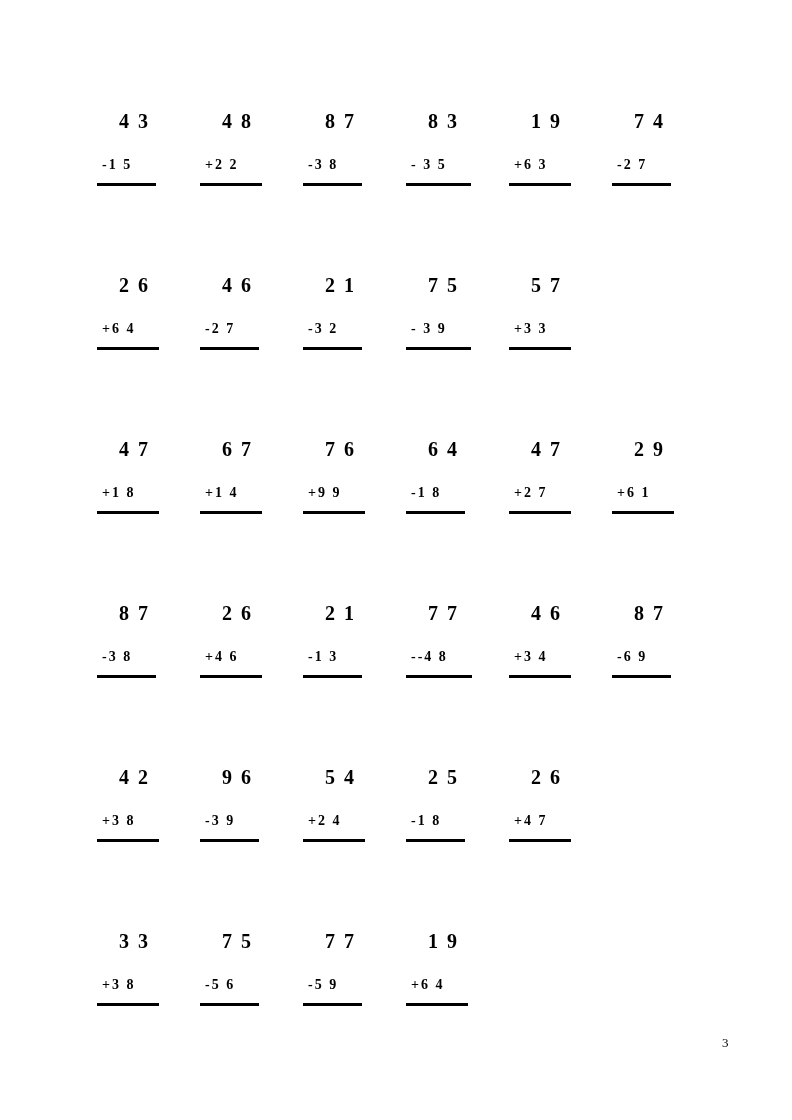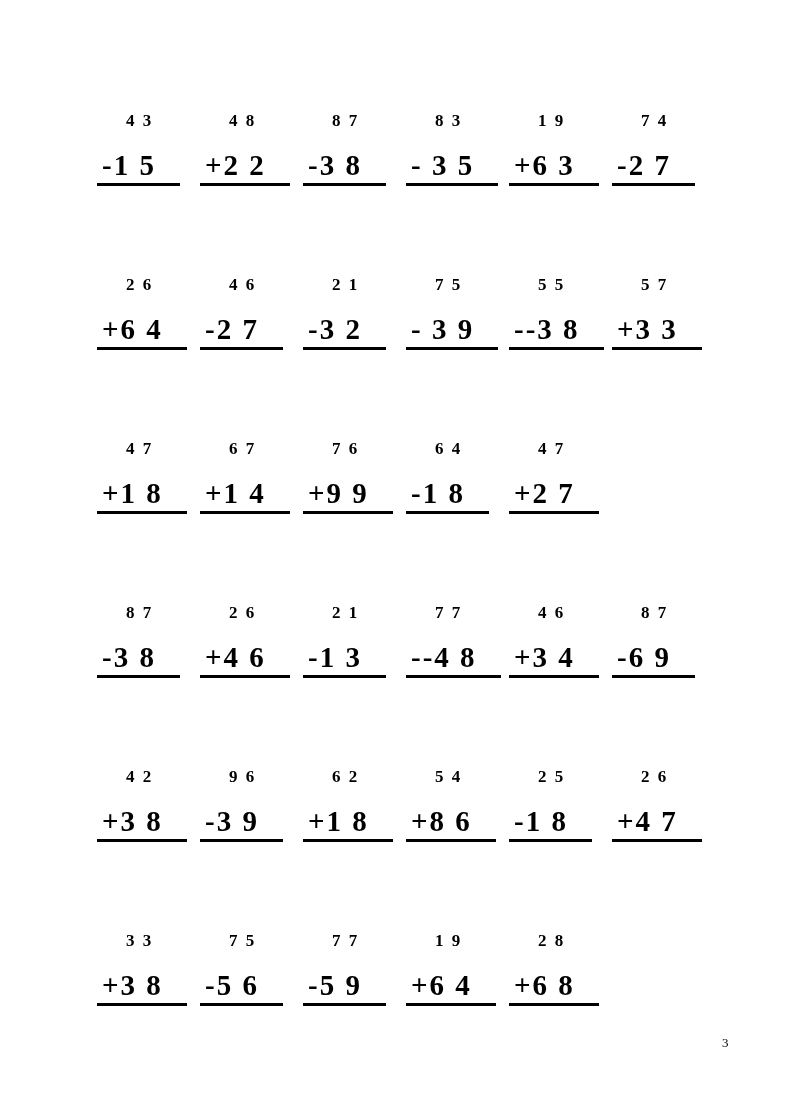--- a/index.html
+++ b/index.html
@@ -21,35 +21,35 @@
     left: 97px;
   }
   .prob-row {
     display: flex;
     margin-bottom: 84px;
   }
   .problem {
     width: 103px;
   }
   .top-num {
-    font-size: 17px;
+    font-size: 20px;
     line-height: 30px;
     font-weight: bold;
     letter-spacing: 2px;
-    margin-left: 29px;
+    margin-left: 22px;
     white-space: pre;
   }
   .answer-line {
     display: inline-block;
     border-bottom: 3px solid #000000;
     padding: 0 24px 3px 5px;
     margin-top: 14px;
   }
   .bottom-num {
-    font-size: 29px;
+    font-size: 14px;
     line-height: 30px;
     font-weight: bold;
     letter-spacing: 2px;
     white-space: pre;
   }
   .pagenum {
     position: absolute;
     left: 722px;
     top: 1035px;
     font-size: 13px;
@@ -102,24 +102,20 @@
     </div>
     <div class="problem">
       <div class="top-num">2 1</div>
       <div class="answer-line"><span class="bottom-num">-3 2</span></div>
     </div>
     <div class="problem">
       <div class="top-num">7 5</div>
       <div class="answer-line"><span class="bottom-num">- 3 9</span></div>
     </div>
     <div class="problem">
-      <div class="top-num">5 5</div>
-      <div class="answer-line"><span class="bottom-num">--3 8</span></div>
-    </div>
-    <div class="problem">
       <div class="top-num">5 7</div>
       <div class="answer-line"><span class="bottom-num">+3 3</span></div>
     </div>
   </div>
 
   <div class="prob-row">
     <div class="problem">
       <div class="top-num">4 7</div>
       <div class="answer-line"><span class="bottom-num">+1 8</span></div>
     </div>
@@ -132,20 +128,24 @@
       <div class="answer-line"><span class="bottom-num">+9 9</span></div>
     </div>
     <div class="problem">
       <div class="top-num">6 4</div>
       <div class="answer-line"><span class="bottom-num">-1 8</span></div>
     </div>
     <div class="problem">
       <div class="top-num">4 7</div>
       <div class="answer-line"><span class="bottom-num">+2 7</span></div>
     </div>
+    <div class="problem">
+      <div class="top-num">2 9</div>
+      <div class="answer-line"><span class="bottom-num">+6 1</span></div>
+    </div>
   </div>
 
   <div class="prob-row">
     <div class="problem">
       <div class="top-num">8 7</div>
       <div class="answer-line"><span class="bottom-num">-3 8</span></div>
     </div>
     <div class="problem">
       <div class="top-num">2 6</div>
       <div class="answer-line"><span class="bottom-num">+4 6</span></div>
@@ -171,26 +171,22 @@
   <div class="prob-row">
     <div class="problem">
       <div class="top-num">4 2</div>
       <div class="answer-line"><span class="bottom-num">+3 8</span></div>
     </div>
     <div class="problem">
       <div class="top-num">9 6</div>
       <div class="answer-line"><span class="bottom-num">-3 9</span></div>
     </div>
     <div class="problem">
-      <div class="top-num">6 2</div>
-      <div class="answer-line"><span class="bottom-num">+1 8</span></div>
-    </div>
-    <div class="problem">
       <div class="top-num">5 4</div>
-      <div class="answer-line"><span class="bottom-num">+8 6</span></div>
+      <div class="answer-line"><span class="bottom-num">+2 4</span></div>
     </div>
     <div class="problem">
       <div class="top-num">2 5</div>
       <div class="answer-line"><span class="bottom-num">-1 8</span></div>
     </div>
     <div class="problem">
       <div class="top-num">2 6</div>
       <div class="answer-line"><span class="bottom-num">+4 7</span></div>
     </div>
   </div>
@@ -205,21 +201,17 @@
       <div class="answer-line"><span class="bottom-num">-5 6</span></div>
     </div>
     <div class="problem">
       <div class="top-num">7 7</div>
       <div class="answer-line"><span class="bottom-num">-5 9</span></div>
     </div>
     <div class="problem">
       <div class="top-num">1 9</div>
       <div class="answer-line"><span class="bottom-num">+6 4</span></div>
     </div>
-    <div class="problem">
-      <div class="top-num">2 8</div>
-      <div class="answer-line"><span class="bottom-num">+6 8</span></div>
-    </div>
   </div>
 
 </div>
 
 <div class="pagenum">3</div>
 
 </body></html>

